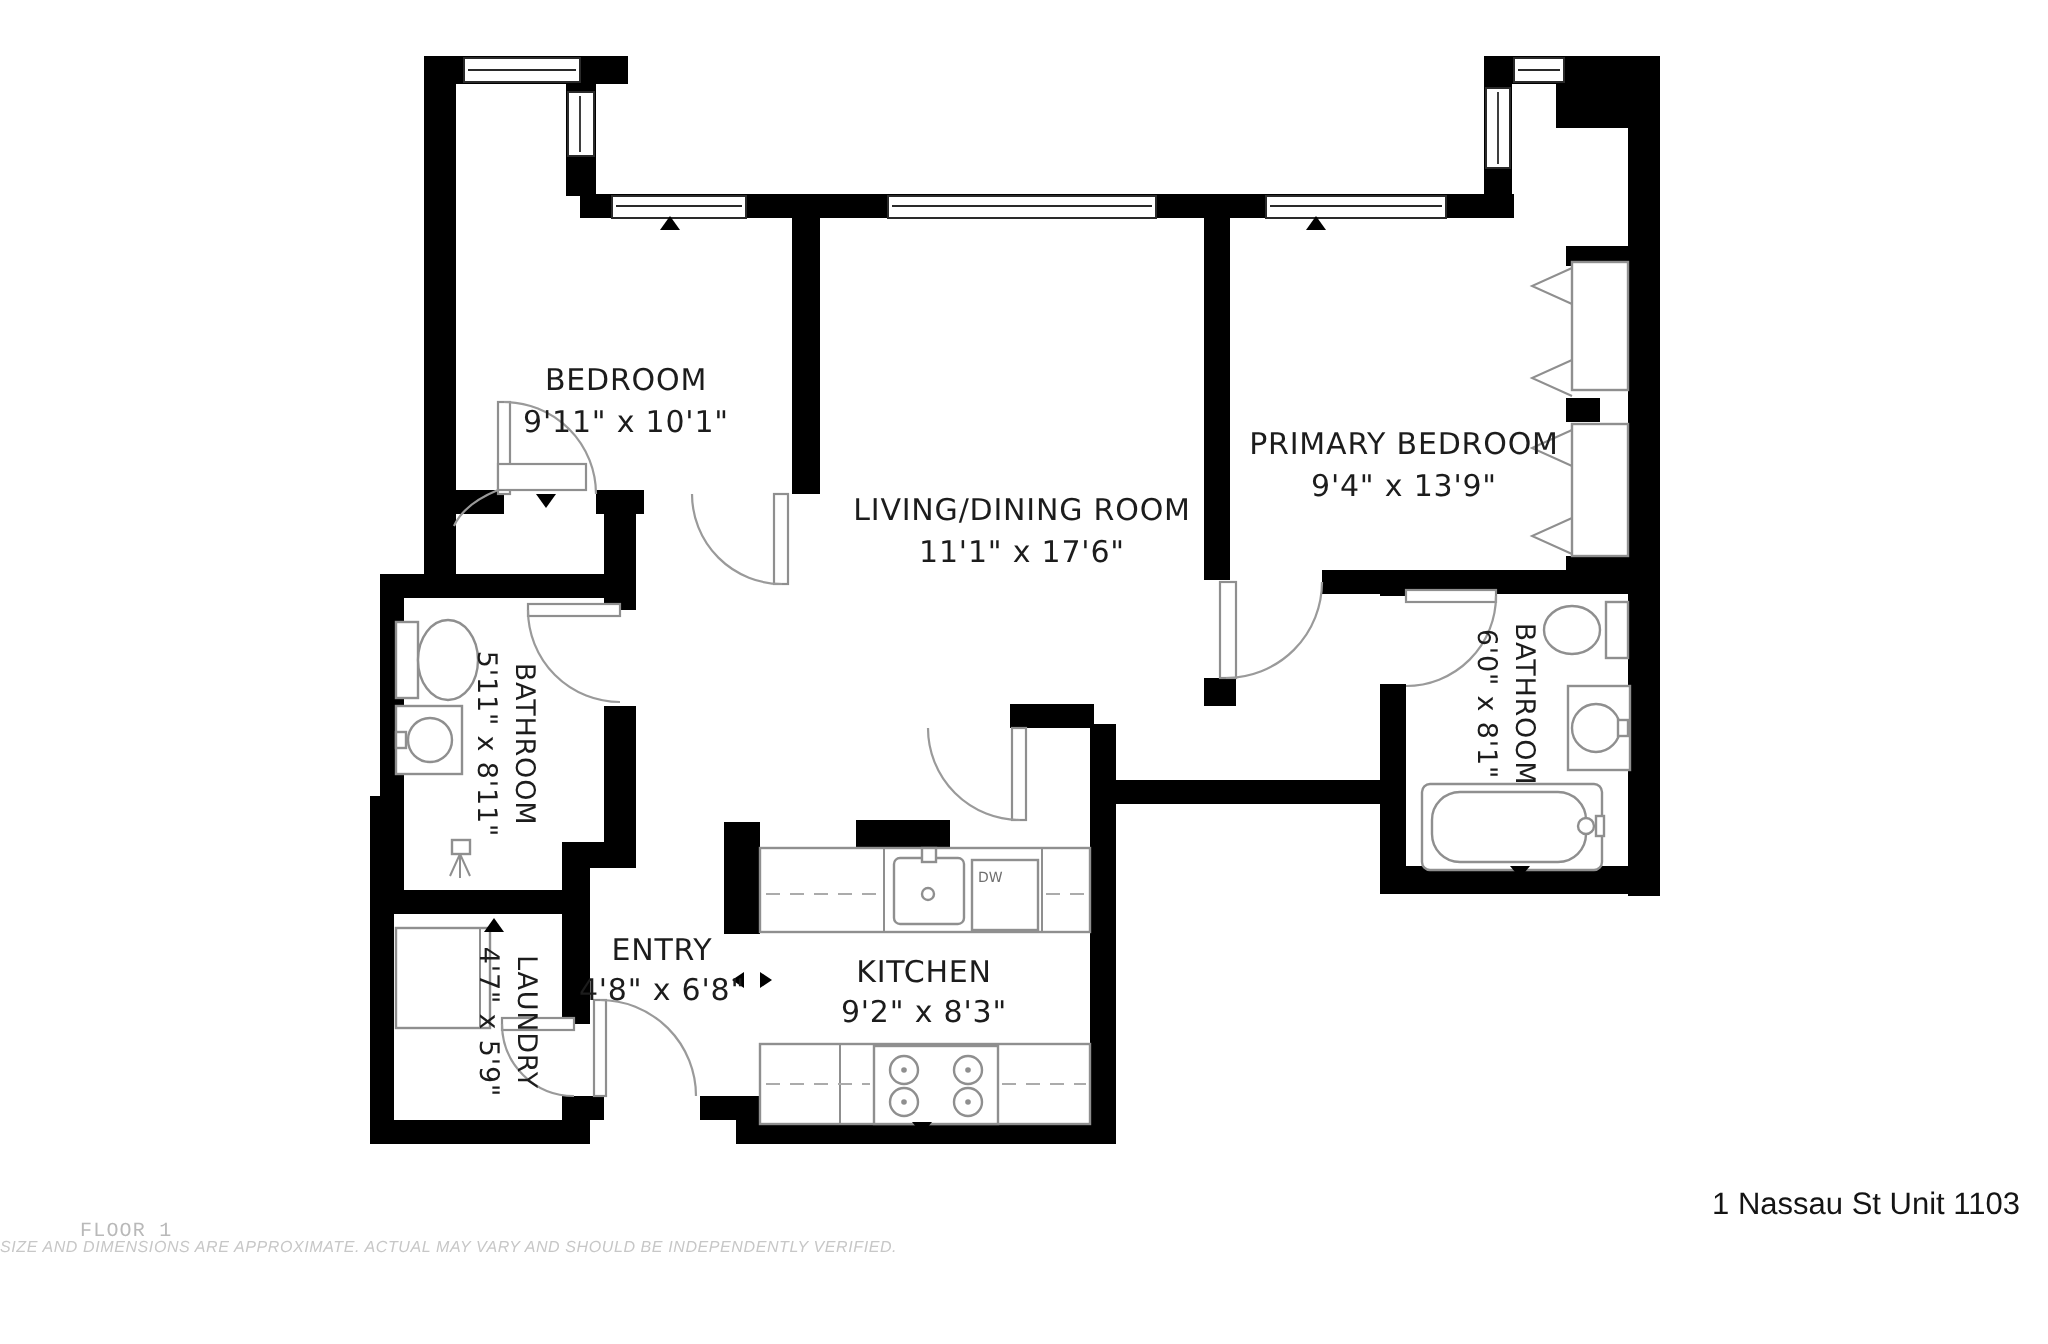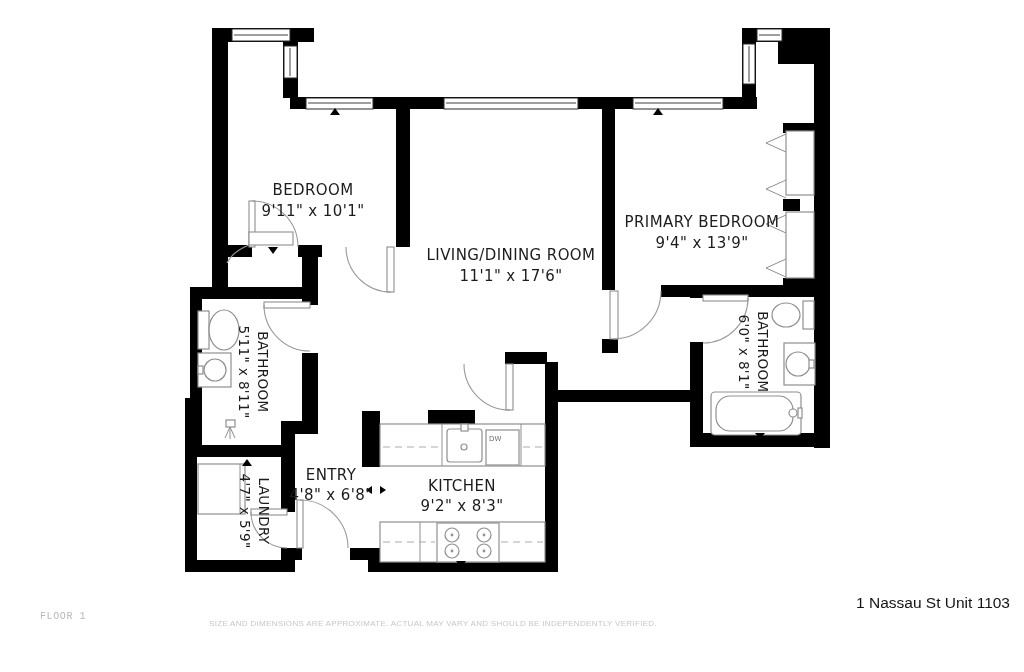--- a/index.html
+++ b/index.html
@@ -14,23 +14,23 @@
   .fix{fill:#fff;stroke:#8f8f8f;stroke-width:1.2;}
   .fixline{stroke:#8f8f8f;stroke-width:1;fill:none;}
   .dash{stroke:#ababab;stroke-width:1;stroke-dasharray:7 5;fill:none;}
   .tick{fill:#000;}
   .rname,.rdims{font-family:"DejaVu Sans",sans-serif;font-size:15px;fill:#1c1c1c;
                 text-anchor:middle;letter-spacing:0.4px;}
   .rsmall{font-size:13.5px;}
   .dwtext{font-family:"DejaVu Sans",sans-serif;font-size:7px;fill:#6f6f6f;}
   .floor-label{position:absolute;left:40px;top:611px;font-size:10px;color:#b9b9b9;
                letter-spacing:0.6px;font-family:Liberation Mono, monospace;}
-  .disclaimer{position:absolute;left:0;top:619px;width:866px;text-align:center;
+  .disclaimer{position:absolute;left:0;top:619px;width:866px;
               font-size:8px;color:#c7c7c7;letter-spacing:0.3px;
-              font-family:"Liberation Sans",sans-serif;}
+              font-family:"Liberation Sans",sans-serif;font-style:italic;}
   .address{position:absolute;right:14px;top:592px;text-align:center;font-size:15.5px;
            color:#141414;line-height:21px;font-family:"Liberation Sans",sans-serif;margin-left:21px;}
 </style>
 </head>
 <body>
 
 <div class="canvas">
   <svg width="1024" height="672" viewBox="0 0 1024 672">
 
     <g>

